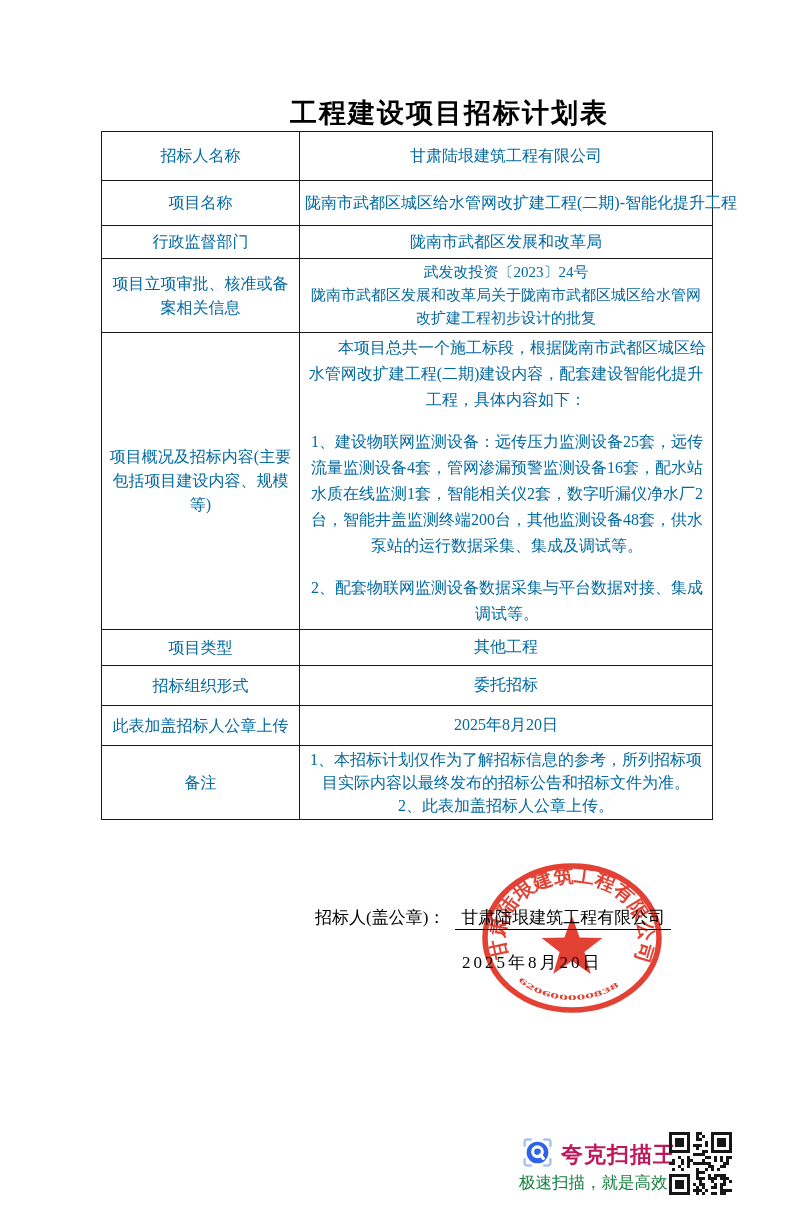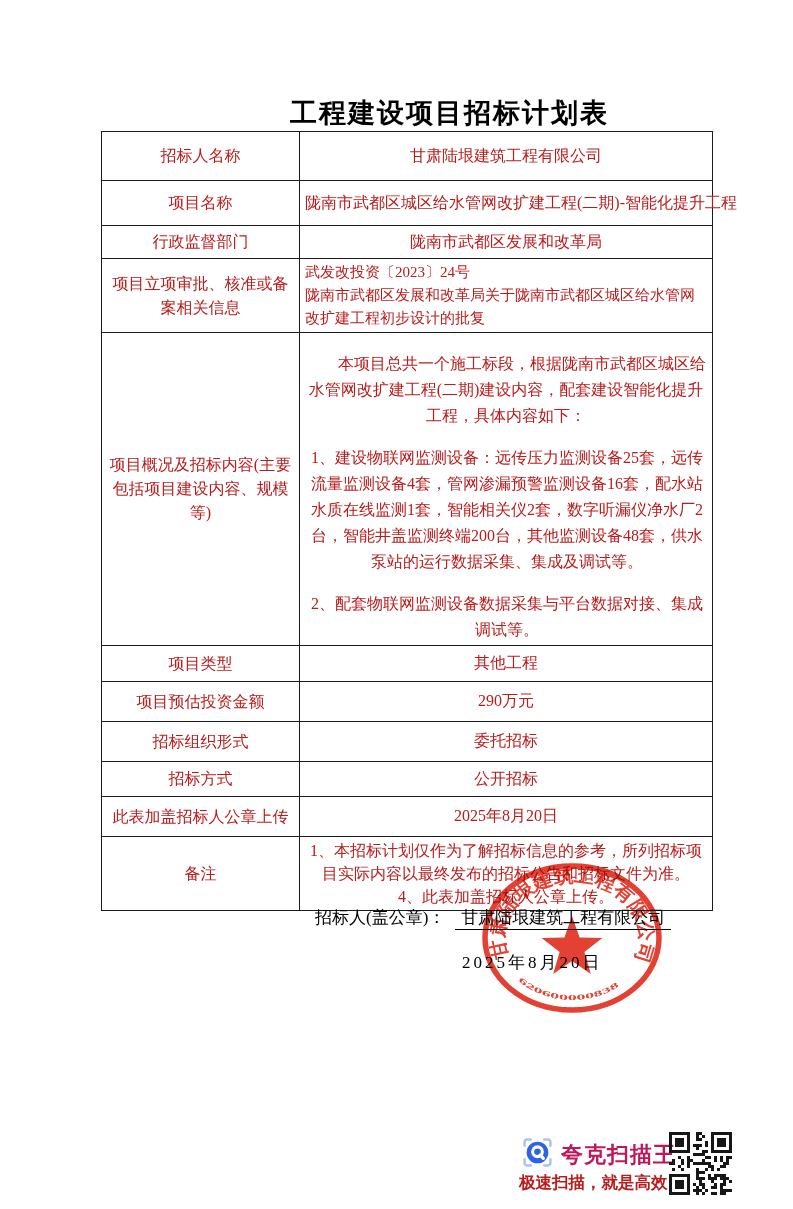--- a/index.html
+++ b/index.html
@@ -10,30 +10,30 @@
   }
   .page-title{
     position:absolute;top:95px;left:9px;width:793px;text-align:center;
     font-size:27px;font-weight:bold;letter-spacing:2px;color:#000;padding-left:44px;
   }
   table.tender{
     position:absolute;left:101px;top:131px;width:589px;
     border-collapse:collapse;table-layout:fixed;
   }
   table.tender td{
-    border:1.5px solid #1b1b1b;font-size:16px;color:#b91c1c;
+    border:1.5px solid #1b1b1b;font-size:16px;color:#0369a1;
     padding:2px 5px;vertical-align:middle;
   }
   td.lbl{width:187px;text-align:center;padding:2px 12px;line-height:24px;}
   td.val{width:402px;text-align:center;}
   .longtext{font-size:15px;}
   .nowrap{white-space:nowrap;}
-  .approval-line{line-height:23px;text-align:left;font-size:15px;}
+  .approval-line{line-height:23px;text-align:center;font-size:15px;}
   .overview{text-align:left;line-height:26px;font-size:15px;padding:6px 7px;}
-  .overview .indent{text-indent:2em;margin-top:16px;}
+  .overview .indent{text-indent:2em;}
   .overview .item{padding-left:2px;margin-top:16px;}
   .notes{text-align:left;line-height:23px;font-size:15px;padding:5px 6px;}
   .sig-row{
     position:absolute;left:315px;top:906px;font-size:17px;color:#000;
     white-space:nowrap;
   }
   .sig-company{
     border-bottom:1.5px solid #000;padding:0 6px 2px 6px;margin-left:10px;
   }
   .sig-date{
@@ -44,21 +44,21 @@
     position:absolute;left:477px;top:858px;width:190px;height:160px;
     opacity:.92;mix-blend-mode:multiply;pointer-events:none;
   }
   .quark-icon{position:absolute;left:522px;top:1137px;width:31px;height:31px;}
   .brand-name{
     position:absolute;left:561px;top:1140px;font-family:"Liberation Sans",sans-serif;
     font-weight:bold;font-size:22px;color:#be185d;letter-spacing:1px;white-space:nowrap;text-align:center;
   }
   .brand-tagline{
     position:absolute;left:519px;top:1172px;font-family:"Liberation Sans",sans-serif;
-    font-weight:bold;font-size:16.5px;color:#b91c1c;white-space:nowrap;
+    font-weight:normal;font-size:16.5px;color:#15803d;white-space:nowrap;
   }
   .qr{position:absolute;left:669px;top:1132px;width:63px;height:63px;}
 </style>
 </head>
 <body>
 
 <div class="page-title">工程建设项目招标计划表</div>
 
 <table class="tender">
   <tbody>
@@ -87,40 +87,32 @@
       <div class="indent">本项目总共一个施工标段，根据陇南市武都区城区给水管网改扩建工程(二期)建设内容，配套建设智能化提升工程，具体内容如下：</div>
       <div class="item">1、建设物联网监测设备：远传压力监测设备25套，远传流量监测设备4套，管网渗漏预警监测设备16套，配水站水质在线监测1套，智能相关仪2套，数字听漏仪净水厂2台，智能井盖监测终端200台，其他监测设备48套，供水泵站的运行数据采集、集成及调试等。</div>
       <div class="item">2、配套物联网监测设备数据采集与平台数据对接、集成调试等。</div>
     </td>
   </tr>
   <tr style="height:36px">
     <td class="lbl">项目类型</td>
     <td class="val">其他工程</td>
   </tr>
   <tr style="height:40px">
-    <td class="lbl">项目预估投资金额</td>
-    <td class="val">290万元</td>
-  </tr>
-  <tr style="height:40px">
     <td class="lbl">招标组织形式</td>
     <td class="val">委托招标</td>
-  </tr>
-  <tr style="height:35px">
-    <td class="lbl">招标方式</td>
-    <td class="val">公开招标</td>
   </tr>
   <tr style="height:40px">
     <td class="lbl">此表加盖招标人公章上传</td>
     <td class="val">2025年8月20日</td>
   </tr>
   <tr style="height:70px">
     <td class="lbl">备注</td>
     <td class="val notes">
       <div>1、本招标计划仅作为了解招标信息的参考，所列招标项目实际内容以最终发布的招标公告和招标文件为准。</div>
-      <div>4、此表加盖招标人公章上传。</div>
+      <div>2、此表加盖招标人公章上传。</div>
     </td>
   </tr>
 </tbody>
   </table>
 
 <div class="sig-row">
   <span>招标人(盖公章)：</span><span class="sig-company">甘肃陆垠建筑工程有限公司</span>
 </div>
 <div class="sig-date">2025年8月20日</div>
 

